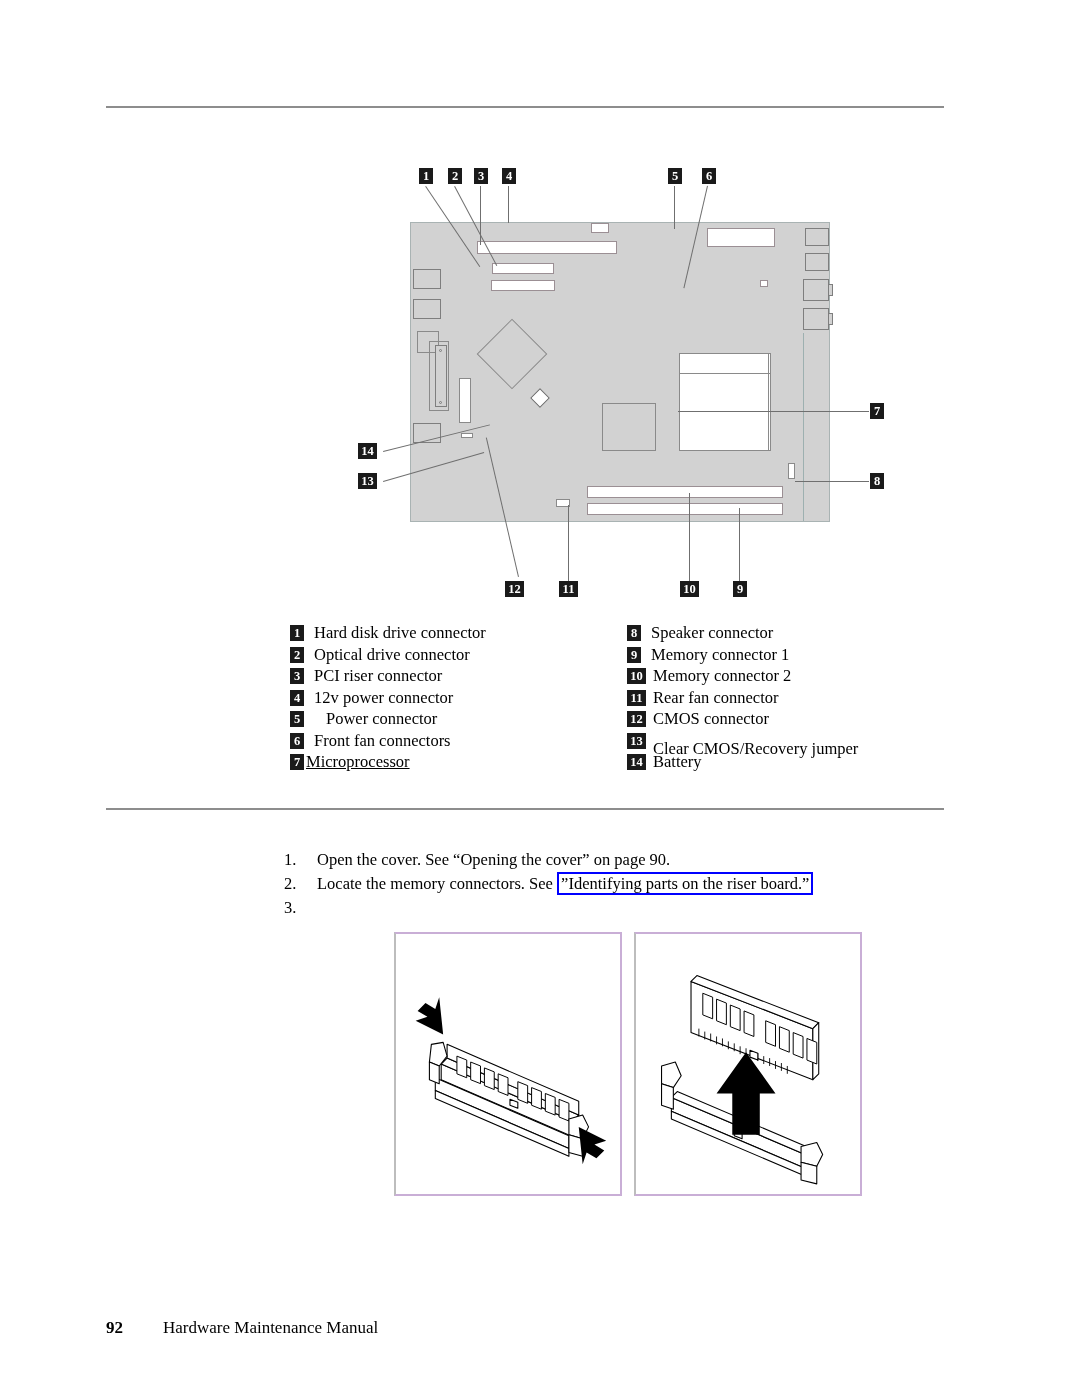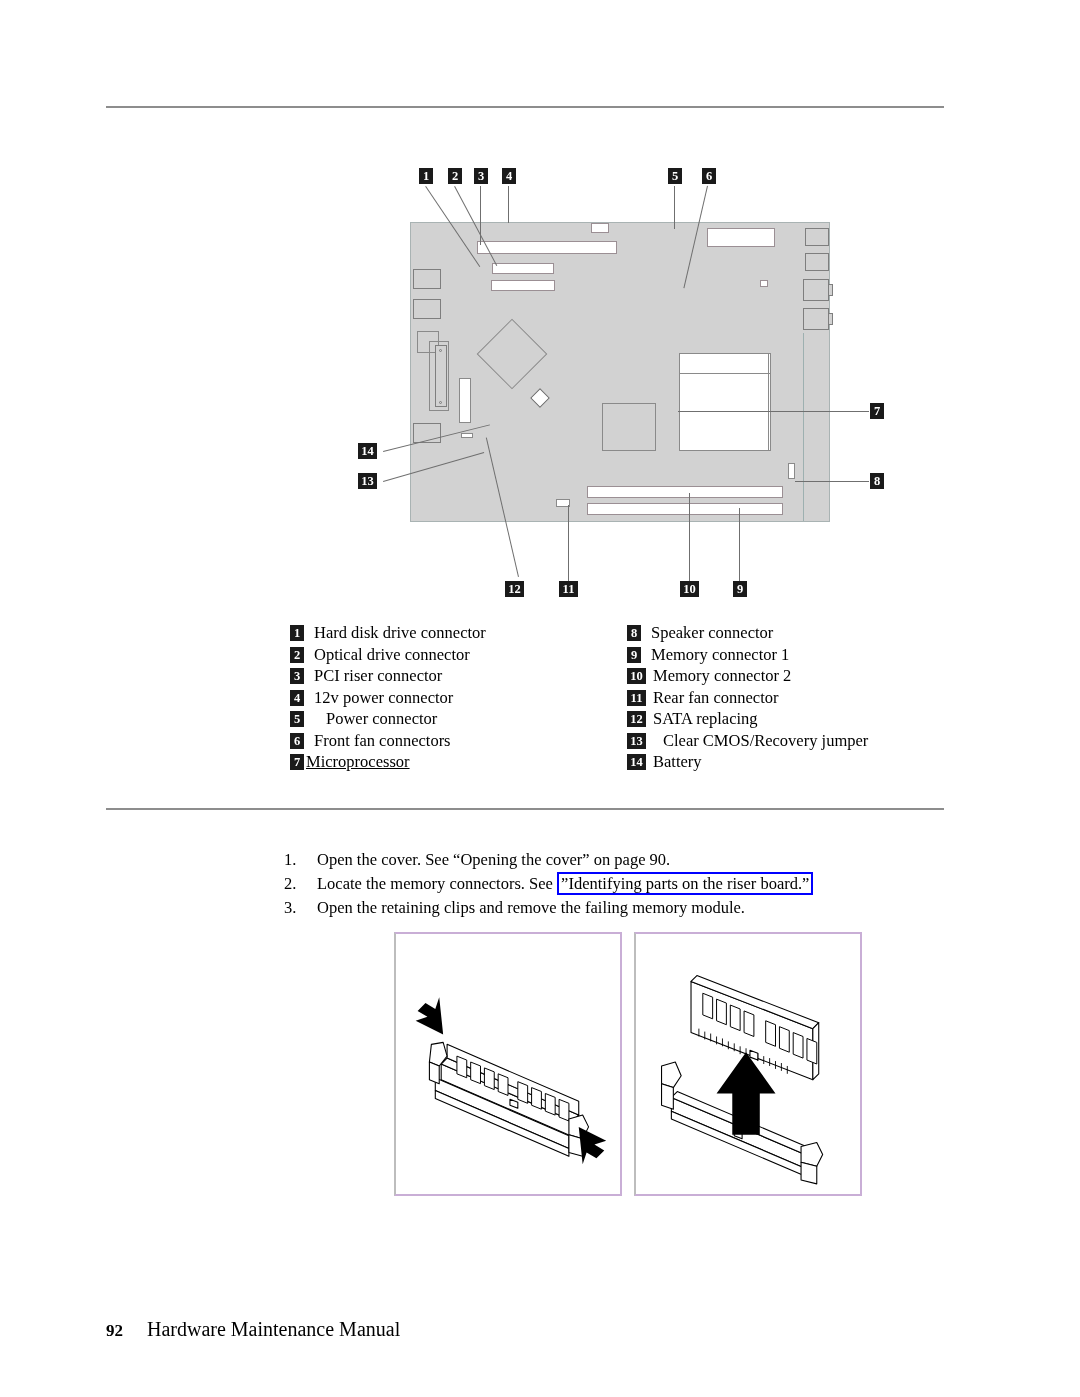--- a/index.html
+++ b/index.html
@@ -206,22 +206,22 @@
     left: 106px;
     top: 1318px;
     white-space: nowrap;
   }
   #footer .page-num {
     font-family: "Liberation Serif", serif;
     font-weight: bold;
     font-size: 17px;
   }
   #footer .manual-title {
-    font-size: 20px;
-    margin-left: 20px;
+    font-size: 17px;
+    margin-left: 36px;
   }
 </style>
 </head>
 <body>
 
 <div class="page">
 
   <div class="section-rule" style="top:106px;"></div>
 
   <div id="board-figure">
@@ -368,25 +368,25 @@
       <div class="legend-row">
         <div class="badge wide">10</div>
         <div class="legend-label" style="left:26px;">Memory connector 2</div>
       </div>
       <div class="legend-row">
         <div class="badge wide">11</div>
         <div class="legend-label" style="left:26px;">Rear fan connector</div>
       </div>
       <div class="legend-row">
         <div class="badge wide">12</div>
-        <div class="legend-label" style="left:26px;">SATA replacing</div>
+        <div class="legend-label" style="left:26px;">CMOS connector</div>
       </div>
       <div class="legend-row">
         <div class="badge wide">13</div>
-        <div class="legend-label" style="left:36px;">Clear CMOS/Recovery jumper</div>
+        <div class="legend-label" style="left:26px;margin-top:8px;">Clear CMOS/Recovery jumper</div>
       </div>
       <div class="legend-row">
         <div class="badge wide">14</div>
         <div class="legend-label" style="left:26px;">Battery</div>
       </div>
     </div>
   </div>
 
   <div class="section-rule" style="top:808px;"></div>
 
@@ -394,21 +394,20 @@
     <div class="step">
       <span class="step-num">1.</span>
       <span class="step-text"><span>Open the cover. See “Opening the cover” on page 90.</span></span>
     </div>
     <div class="step">
       <span class="step-num">2.</span>
       <span class="step-text"><span>Locate the memory connectors. See </span><span class="link-box">”Identifying parts on the riser board.”</span></span>
     </div>
     <div class="step">
       <span class="step-num">3.</span>
-      <span class="step-text"><span>Open the retaining clips and remove the failing memory module.</span></span>
     </div>
   </div>
 
   <div class="fig-frame" id="fig-remove">
     <svg viewBox="0 0 228 264" xmlns="http://www.w3.org/2000/svg">
       <g fill="none" stroke="#000" stroke-width="1.1" stroke-linejoin="round">
 
         <path d="M46 132 L180 190 L180 206 L46 148 Z" fill="#fff"></path>
         <path d="M46 132 L52 126 L186 184 L180 190 Z" fill="#fff"></path>
         <path d="M180 190 L186 184 L186 200 L180 206 Z" fill="#fff"></path>

